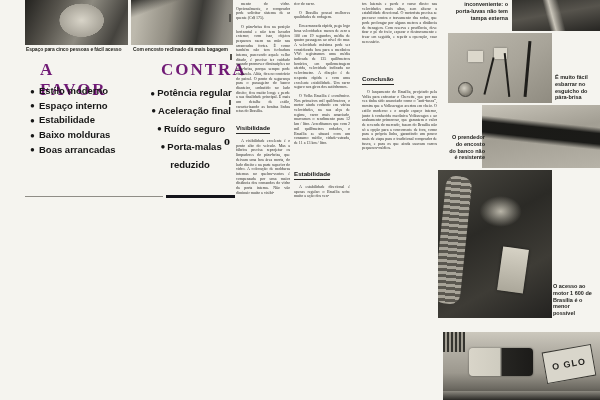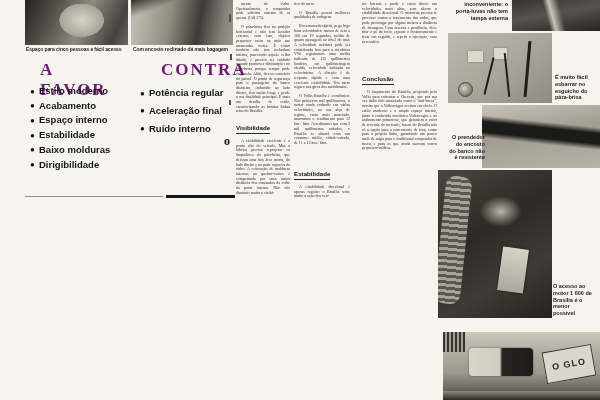--- a/index.html
+++ b/index.html
@@ -73,31 +73,31 @@
   <div class="ph ph1"></div>
   <div class="ph ph2"></div>
   <div class="tcap" style="left:26px;width:104px;">Espaço para cinco pessoas e fácil acesso</div>
   <div class="tcap" style="left:133px;width:100px;">Com encosto reclinado dá mais bagagem</div>
 
   <div class="vtitle" style="left:40px;width:70px;">A FAVOR</div>
   <div class="vtitle" style="left:138px;width:70px;margin-left:23px;">CONTRA</div>
 
   <div class="vlist" style="left:30px;top:84px;width:110px;">
     <div><span class="dot">●</span><span>Estilo moderno</span></div>
-    <div><span class="dot">●</span><span>Acabamento</span></div>
     <div><span class="dot">●</span><span>Espaço interno</span></div>
     <div><span class="dot">●</span><span>Estabilidade</span></div>
     <div><span class="dot">●</span><span>Baixo molduras</span></div>
-    <div><span class="dot">●</span><span>Dirigibilidade</span></div>
+    <div><span class="dot">●</span><span>Boas arrancadas</span></div>
   </div>
 
-  <div class="vlist contra" style="left:140px;top:84px;width:100px;">
+  <div class="vlist contra" style="left:140px;top:84px;width:100px;text-align:center;">
     <div><span class="dot">●</span><span>Potência regular</span></div>
     <div><span class="dot">●</span><span>Aceleração final</span></div>
-    <div><span class="dot">●</span><span>Ruído interno</span></div>
+    <div><span class="dot">●</span><span>Ruído seguro</span></div>
+    <div><span class="dot">●</span><span>Porta-malas reduzido</span></div>
   </div>
 
   <div class="rule-l"></div>
   <div class="rule-d"></div>
 
   <div class="frag">o</div>
   <div class="artifact" style="left:229px;top:14px;height:8px;"></div>
   <div class="artifact" style="left:230px;top:54px;height:6px;"></div>
   <div class="artifact" style="left:229px;top:100px;height:5px;"></div>
 

